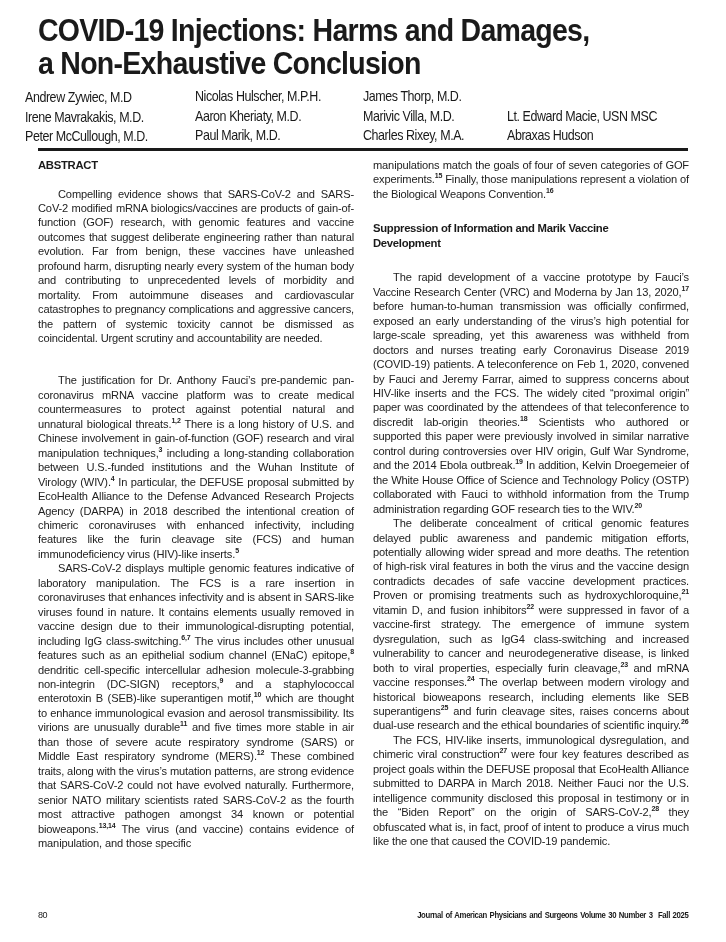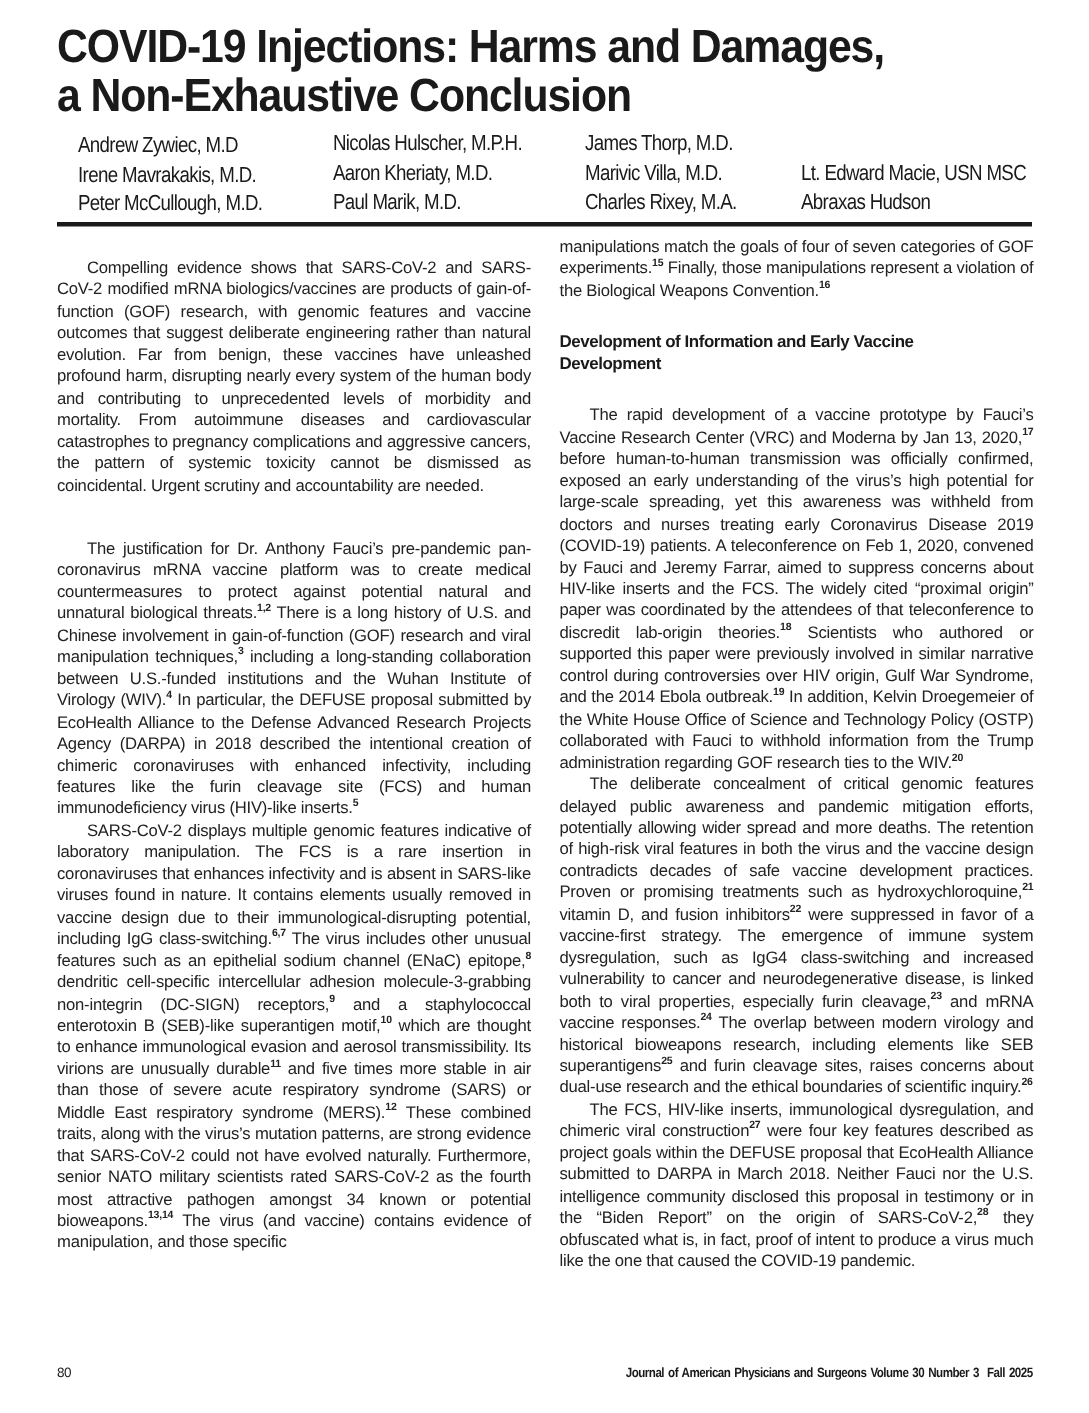--- a/index.html
+++ b/index.html
@@ -1,21 +1,21 @@
 <!DOCTYPE html>
 <html><head>
 <meta charset="utf-8">
 <style>
   html,body{margin:0;padding:0;background:#fff;}
   body{width:726px;height:942px;position:relative;overflow:hidden;color:#1a1a1a;
        font-family:"Liberation Sans", sans-serif;}
   .title{position:absolute;left:38px;top:14px;width:660px;margin:0;
          font-family:"Liberation Sans", sans-serif;font-weight:bold;font-size:31px;
          line-height:33px;letter-spacing:-0.8px;color:#1a1a1a;transform:scaleX(0.92);transform-origin:left top;}
-  .authors{position:absolute;top:88px;left:52px;width:660px;height:58px;}
+  .authors{position:absolute;top:88px;left:25px;width:660px;height:58px;}
   .acol{position:absolute;top:0;font-size:14.5px;line-height:19.5px;letter-spacing:-0.5px;
         transform:scaleX(0.86);transform-origin:left top;white-space:nowrap;}
   .acol div{height:19.5px;}
   .rule{position:absolute;left:38px;top:148px;width:650px;height:3px;background:#1a1a1a;}
   .col{position:absolute;top:158px;width:316px;font-family:"Liberation Sans", sans-serif;
        font-size:11.1px;line-height:14.45px;color:#222;letter-spacing:-0.15px;}
   .col.left{left:38px;}
   .col.right{left:373px;}
   .col p{margin:0;text-align:justify;text-indent:20px;}
   .col h2{margin:0;font-size:11.3px;line-height:14.5px;font-weight:bold;letter-spacing:-0.3px;color:#1a1a1a;}
@@ -54,32 +54,33 @@
   <div class="acol" style="left:482px;top:-1px">
     <div></div>
     <div>Lt. Edward Macie, USN MSC</div>
     <div>Abraxas Hudson</div>
   </div>
 </div>
 
 <div class="rule"></div>
 
 <div class="col left">
+  <h2>ABSTRACT</h2>
   <div class="gap"></div>
   <p>Compelling evidence shows that SARS-CoV-2 and SARS-CoV-2 modified mRNA biologics/vaccines are products of gain-of-function (GOF) research, with genomic features and vaccine outcomes that suggest deliberate engineering rather than natural evolution. Far from benign, these vaccines have unleashed profound harm, disrupting nearly every system of the human body and contributing to unprecedented levels of morbidity and mortality. From autoimmune diseases and cardiovascular catastrophes to pregnancy complications and aggressive cancers, the pattern of systemic toxicity cannot be dismissed as coincidental. Urgent scrutiny and accountability are needed.</p>
   <div class="gap"></div>
   <div class="gap"></div>
   <p>The justification for Dr. Anthony Fauci’s pre-pandemic pan-coronavirus mRNA vaccine platform was to create medical countermeasures to protect against potential natural and unnatural biological threats.<sup>1,2</sup> There is a long history of U.S. and Chinese involvement in gain-of-function (GOF) research and viral manipulation techniques,<sup>3</sup> including a long-standing collaboration between U.S.-funded institutions and the Wuhan Institute of Virology (WIV).<sup>4</sup> In particular, the DEFUSE proposal submitted by EcoHealth Alliance to the Defense Advanced Research Projects Agency (DARPA) in 2018 described the intentional creation of chimeric coronaviruses with enhanced infectivity, including features like the furin cleavage site (FCS) and human immunodeficiency virus (HIV)-like inserts.<sup>5</sup></p>
   <p>SARS-CoV-2 displays multiple genomic features indicative of laboratory manipulation. The FCS is a rare insertion in coronaviruses that enhances infectivity and is absent in SARS-like viruses found in nature. It contains elements usually removed in vaccine design due to their immunological-disrupting potential, including IgG class-switching.<sup>6,7</sup> The virus includes other unusual features such as an epithelial sodium channel (ENaC) epitope,<sup>8</sup> dendritic cell-specific intercellular adhesion molecule-3-grabbing non-integrin (DC-SIGN) receptors,<sup>9</sup> and a staphylococcal enterotoxin B (SEB)-like superantigen motif,<sup>10</sup> which are thought to enhance immunological evasion and aerosol transmissibility. Its virions are unusually durable<sup>11</sup> and five times more stable in air than those of severe acute respiratory syndrome (SARS) or Middle East respiratory syndrome (MERS).<sup>12</sup> These combined traits, along with the virus’s mutation patterns, are strong evidence that SARS-CoV-2 could not have evolved naturally. Furthermore, senior NATO military scientists rated SARS-CoV-2 as the fourth most attractive pathogen amongst 34 known or potential bioweapons.<sup>13,14</sup> The virus (and vaccine) contains evidence of manipulation, and those specific</p>
 </div>
 
 <div class="col right">
   <p class="noind">manipulations match the goals of four of seven categories of GOF experiments.<sup>15</sup> Finally, those manipulations represent a violation of the Biological Weapons Convention.<sup>16</sup></p>
   <div class="gap2"></div>
-  <h2 style="width:260px">Development of Information and Early Vaccine Development</h2>
+  <h2 style="width:260px">Suppression of Information and Marik Vaccine Development</h2>
   <div class="gap2"></div>
   <p>The rapid development of a vaccine prototype by Fauci’s Vaccine Research Center (VRC) and Moderna by Jan 13, 2020,<sup>17</sup> before human-to-human transmission was officially confirmed, exposed an early understanding of the virus’s high potential for large-scale spreading, yet this awareness was withheld from doctors and nurses treating early Coronavirus Disease 2019 (COVID-19) patients. A teleconference on Feb 1, 2020, convened by Fauci and Jeremy Farrar, aimed to suppress concerns about HIV-like inserts and the FCS. The widely cited “proximal origin” paper was coordinated by the attendees of that teleconference to discredit lab-origin theories.<sup>18</sup> Scientists who authored or supported this paper were previously involved in similar narrative control during controversies over HIV origin, Gulf War Syndrome, and the 2014 Ebola outbreak.<sup>19</sup> In addition, Kelvin Droegemeier of the White House Office of Science and Technology Policy (OSTP) collaborated with Fauci to withhold information from the Trump administration regarding GOF research ties to the WIV.<sup>20</sup></p>
   <p>The deliberate concealment of critical genomic features delayed public awareness and pandemic mitigation efforts, potentially allowing wider spread and more deaths. The retention of high-risk viral features in both the virus and the vaccine design contradicts decades of safe vaccine development practices. Proven or promising treatments such as hydroxychloroquine,<sup>21</sup> vitamin D, and fusion inhibitors<sup>22</sup> were suppressed in favor of a vaccine-first strategy. The emergence of immune system dysregulation, such as IgG4 class-switching and increased vulnerability to cancer and neurodegenerative disease, is linked both to viral properties, especially furin cleavage,<sup>23</sup> and mRNA vaccine responses.<sup>24</sup> The overlap between modern virology and historical bioweapons research, including elements like SEB superantigens<sup>25</sup> and furin cleavage sites, raises concerns about dual-use research and the ethical boundaries of scientific inquiry.<sup>26</sup></p>
   <p>The FCS, HIV-like inserts, immunological dysregulation, and chimeric viral construction<sup>27</sup> were four key features described as project goals within the DEFUSE proposal that EcoHealth Alliance submitted to DARPA in March 2018. Neither Fauci nor the U.S. intelligence community disclosed this proposal in testimony or in the “Biden Report” on the origin of SARS-CoV-2,<sup>28</sup> they obfuscated what is, in fact, proof of intent to produce a virus much like the one that caused the COVID-19 pandemic.</p>
 </div>
 
 <div class="footer-left">80</div>
 <div class="footer-right">
   <span>Journal of American Physicians and Surgeons</span>
   <span>Volume 30</span>

